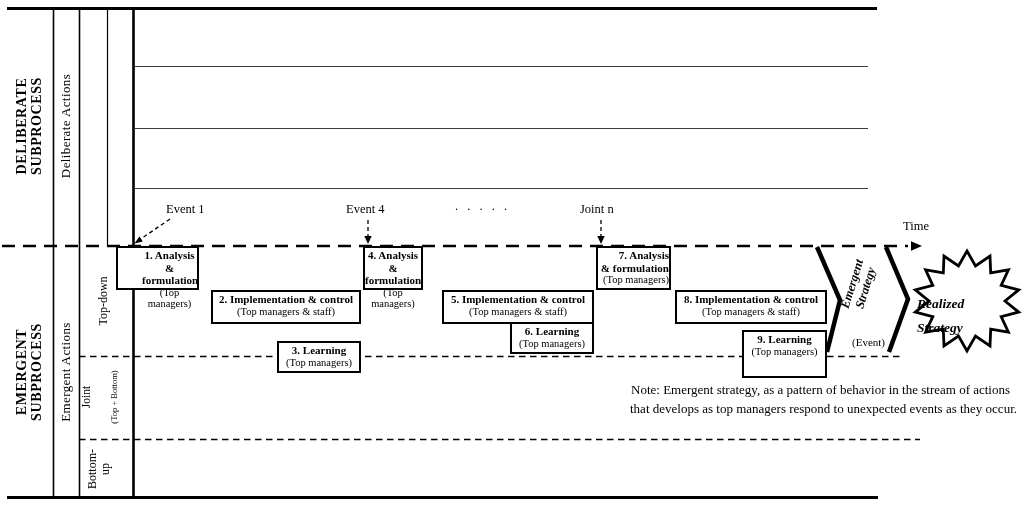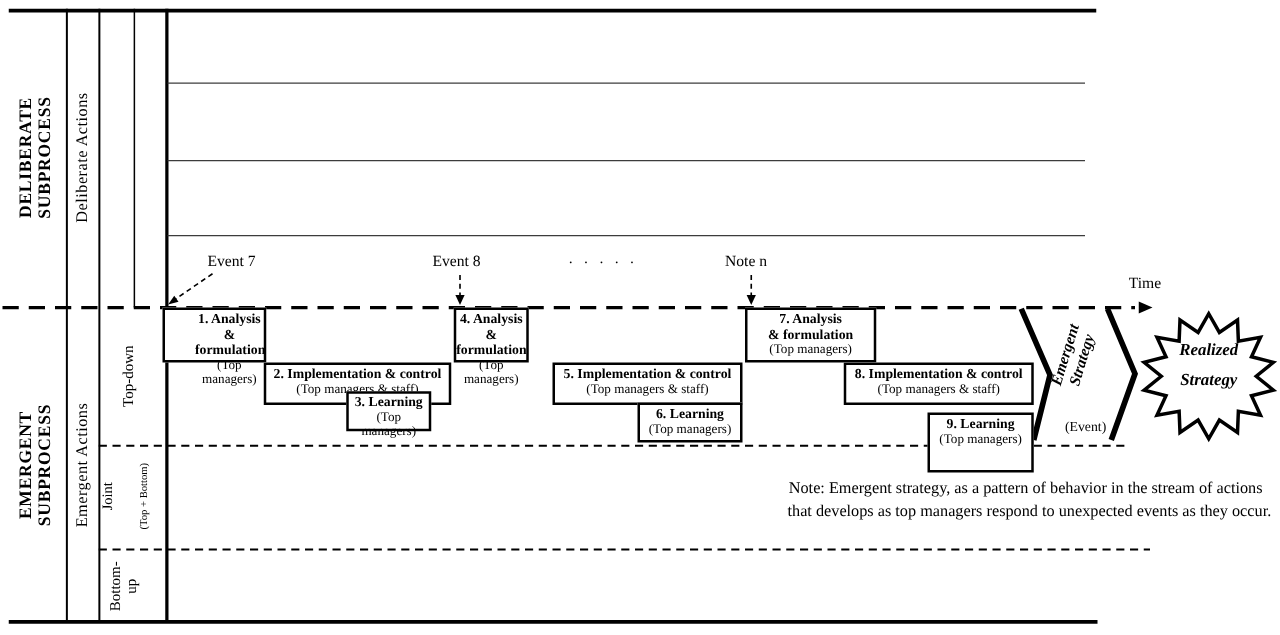--- a/index.html
+++ b/index.html
@@ -79,70 +79,70 @@
 SUBPROCESS</div>
   <div class="rot panel-sub" style="left:66px; top:372px;">Emergent Actions</div>
   <div class="rot row-lbl" style="left:103px; top:301px;">Top-down</div>
   <div class="rot" style="left:100px; top:397px;">
     <div style="font-size:11.5px;">Joint</div>
     <div class="joint-sub">(Top + Bottom)</div>
   </div>
   <div class="rot row-lbl" style="left:99px; top:469px;">Bottom-
 up</div>
 
-  <div class="lbl evt" style="left:166px; top:202px;">Event 7</div>
-  <div class="lbl evt" style="left:346px; top:202px;">Event 8</div>
+  <div class="lbl evt" style="left:166px; top:202px;">Event 1</div>
+  <div class="lbl evt" style="left:346px; top:202px;">Event 4</div>
   <div class="lbl dots" style="left:455px; top:199px;">. . . . .</div>
-  <div class="lbl evt" style="left:580px; top:202px;">Note n</div>
+  <div class="lbl evt" style="left:580px; top:202px;">Joint n</div>
   <div class="lbl time" style="left:903px; top:219px;">Time</div>
 
-  <div class="pbox" style="left:130px; top:246px; width:83px; height:44px;padding-left:24px;">
+  <div class="pbox" style="left:116px; top:246px; width:83px; height:44px;padding-left:24px;">
     <div class="t">1. Analysis
 &amp; formulation</div>
     <div class="s">(Top managers)</div>
   </div>
   <div class="pbox" style="left:211px; top:290px; width:150px; height:34px;text-align:center;">
     <div class="t">2. Implementation &amp; control</div>
     <div class="s">(Top managers &amp; staff)</div>
   </div>
-  <div class="pbox" style="left:277px; top:313px; width:68px; height:32px;">
+  <div class="pbox" style="left:277px; top:341px; width:84px; height:32px;">
     <div class="t">3. Learning</div>
     <div class="s">(Top managers)</div>
   </div>
 
   <div class="pbox" style="left:363px; top:246px; width:60px; height:44px;">
     <div class="t">4. Analysis
 &amp; formulation</div>
     <div class="s">(Top managers)</div>
   </div>
   <div class="pbox" style="left:442px; top:290px; width:152px; height:34px;">
     <div class="t">5. Implementation &amp; control</div>
     <div class="s">(Top managers &amp; staff)</div>
   </div>
   <div class="pbox" style="left:510px; top:322px; width:84px; height:32px;text-align:center;">
     <div class="t">6. Learning</div>
     <div class="s">(Top managers)</div>
   </div>
 
-  <div class="pbox" style="left:596px; top:246px; width:105px; height:44px;">
+  <div class="pbox" style="left:596px; top:246px; width:75px; height:44px;text-align:right;">
     <div class="t">7. Analysis
 &amp; formulation</div>
     <div class="s">(Top managers)</div>
   </div>
   <div class="pbox" style="left:675px; top:290px; width:152px; height:34px;">
     <div class="t">8. Implementation &amp; control</div>
     <div class="s">(Top managers &amp; staff)</div>
   </div>
   <div class="pbox" style="left:742px; top:330px; width:85px; height:48px;font-family:Liberation Serif, serif;">
     <div class="t">9. Learning</div>
     <div class="s">(Top managers)</div>
   </div>
 
   <div class="rot-tilt emstrat" style="left:859px; top:286px;">Emergent
 Strategy</div>
   <div class="lbl noteref" style="left:852px; top:336px;">(Event)</div>
-  <div class="lbl burst-text" style="left:917px; top:268px; width:100px; text-align:center; white-space:pre-line;">Realized
+  <div class="lbl burst-text" style="left:917px; top:292px; width:100px; white-space:pre-line;">Realized
 Strategy</div>
 
   <div class="lbl notes" style="left:630px; top:400px;">that develops as top managers respond to unexpected events as they occur.</div>
   <div class="lbl notes" style="left:631px; top:381px;">Note: Emergent strategy, as a pattern of behavior in the stream of actions</div>
 
 </div>
 
 </body></html>

